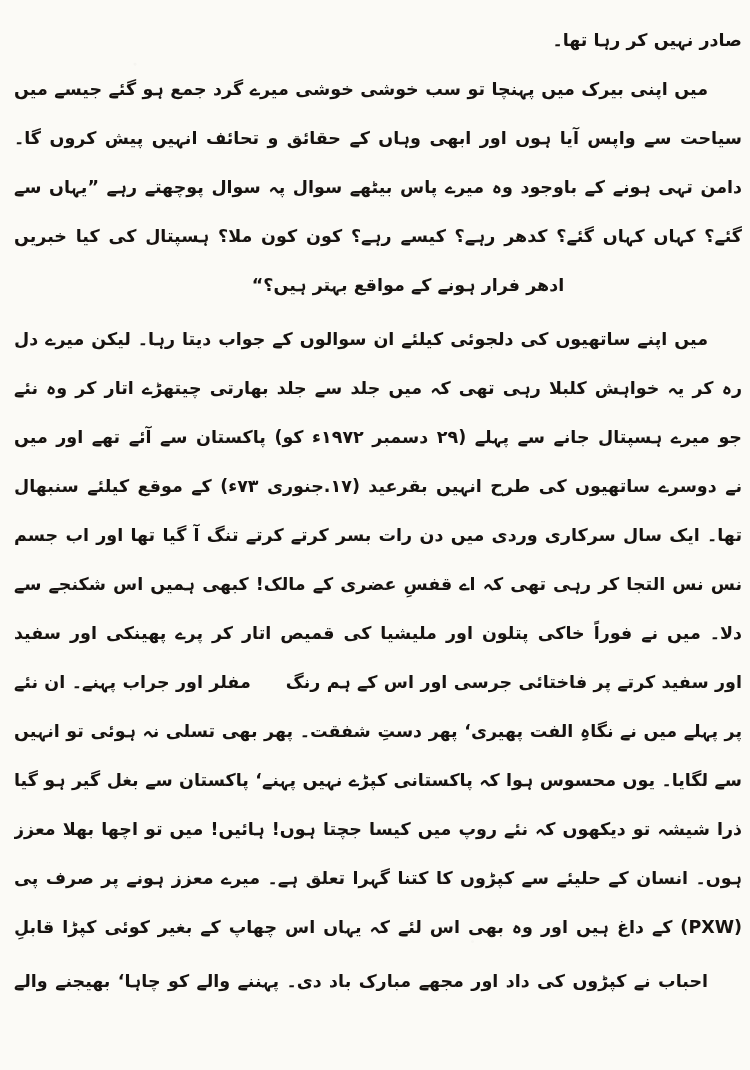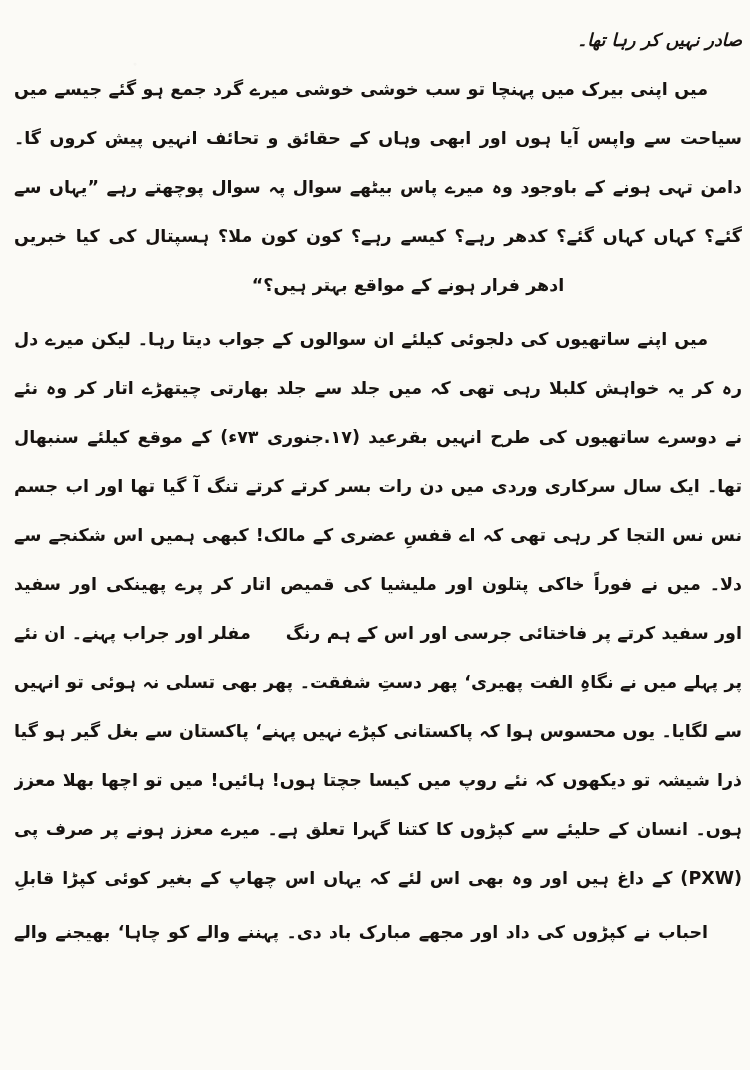--- a/index.html
+++ b/index.html
@@ -29,21 +29,20 @@
     color:#171310;
     text-align:justify;
     text-align-last:justify;
     white-space:normal;
     overflow:hidden;
     text-rendering:optimizeLegibility;
   }
   .line.last{
     text-align:center;
     text-align-last:right;
-    font-style:italic;
   }
   .line.indent{
     padding-right:34px;
   }
   .line.center{
     text-align:center;
     text-align-last:center;
     position:relative;
     left:30px;
   }
@@ -56,20 +55,21 @@
 
 <div class="page">
   <div class="line last">صادر نہیں کر رہا تھا۔</div>
   <div class="line indent">میں اپنی بیرک میں پہنچا تو سب خوشی خوشی میرے گرد جمع ہو گئے جیسے میں ولایت کی</div>
   <div class="line">سیاحت سے واپس آیا ہوں اور ابھی وہاں کے حقائق و تحائف انہیں پیش کروں گا۔ میرا</div>
   <div class="line">دامن تہی ہونے کے باوجود وہ میرے پاس بیٹھے سوال پہ سوال پوچھتے رہے ”یہاں سے کیسے</div>
   <div class="line">گئے؟ کہاں کہاں گئے؟ کدھر رہے؟ کیسے رہے؟ کون کون ملا؟ ہسپتال کی کیا خبریں ہیں؟ کیا</div>
   <div class="line center">ادھر فرار ہونے کے مواقع بہتر ہیں؟“</div>
   <div class="line indent gap-top">میں اپنے ساتھیوں کی دلجوئی کیلئے ان سوالوں کے جواب دیتا رہا۔ لیکن میرے دل میں رہ</div>
   <div class="line">رہ کر یہ خواہش کلبلا رہی تھی کہ میں جلد سے جلد بھارتی چیتھڑے اتار کر وہ نئے کپڑے پہنوں</div>
+  <div class="line">جو میرے ہسپتال جانے سے پہلے (۲۹ دسمبر ۱۹۷۲ء کو) پاکستان سے آئے تھے اور میں</div>
   <div class="line">نے دوسرے ساتھیوں کی طرح انہیں بقرعید (۱۷.جنوری ۷۳ء) کے موقع کیلئے سنبھال رکھا</div>
   <div class="line">تھا۔ ایک سال سرکاری وردی میں دن رات بسر کرتے کرتے تنگ آ گیا تھا اور اب جسم کی</div>
   <div class="line">نس نس التجا کر رہی تھی کہ اے قفسِ عضری کے مالک! کبھی ہمیں اس شکنجے سے نجات</div>
   <div class="line">دلا۔ میں نے فوراً خاکی پتلون اور ملیشیا کی قمیص اتار کر پرے پھینکی اور سفید شلوار‘ سفید بنیان</div>
   <div class="line">اور سفید کرتے پر فاختائی جرسی اور اس کے ہم رنگ  مفلر اور جراب پہنے۔ ان نئے کپڑوں</div>
   <div class="line">پر پہلے میں نے نگاہِ الفت پھیری‘ پھر دستِ شفقت۔ پھر بھی تسلی نہ ہوئی تو انہیں آنکھوں</div>
   <div class="line">سے لگایا۔ یوں محسوس ہوا کہ پاکستانی کپڑے نہیں پہنے‘ پاکستان سے بغل گیر ہو گیا ہوں۔</div>
   <div class="line">ذرا شیشہ تو دیکھوں کہ نئے روپ میں کیسا جچتا ہوں! ہائیں! میں تو اچھا بھلا معزز شہری دکھائی دیتا</div>
   <div class="line">ہوں۔ انسان کے حلیئے سے کپڑوں کا کتنا گہرا تعلق ہے۔ میرے معزز ہونے پر صرف پی ڈبلیو</div>
   <div class="line">(PXW) کے داغ ہیں اور وہ بھی اس لئے کہ یہاں اس چھاپ کے بغیر کوئی کپڑا قابلِ استعمال</div>

